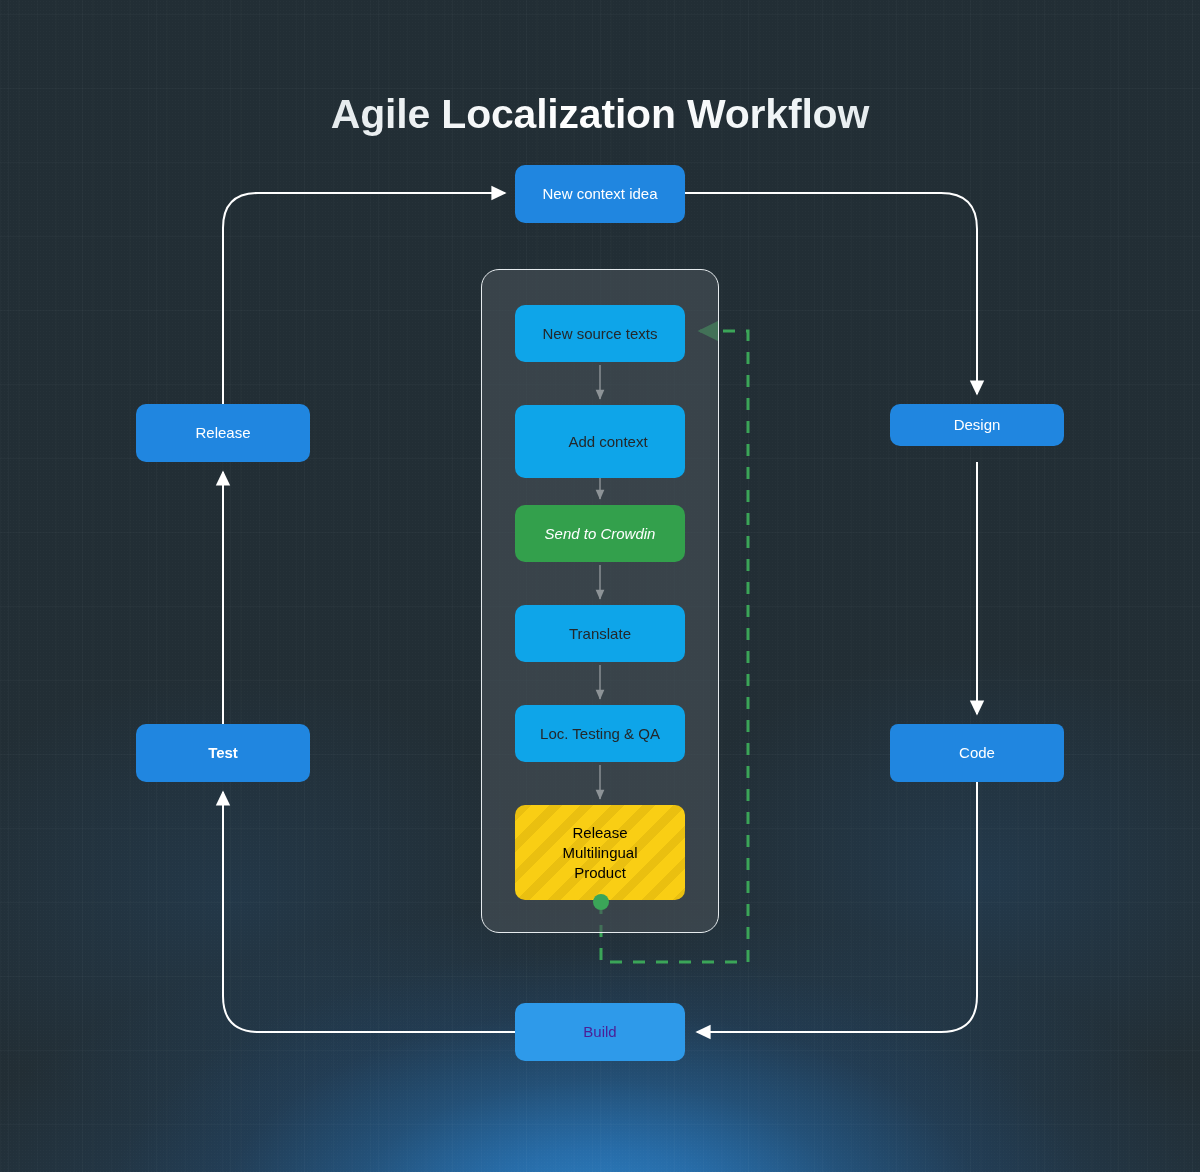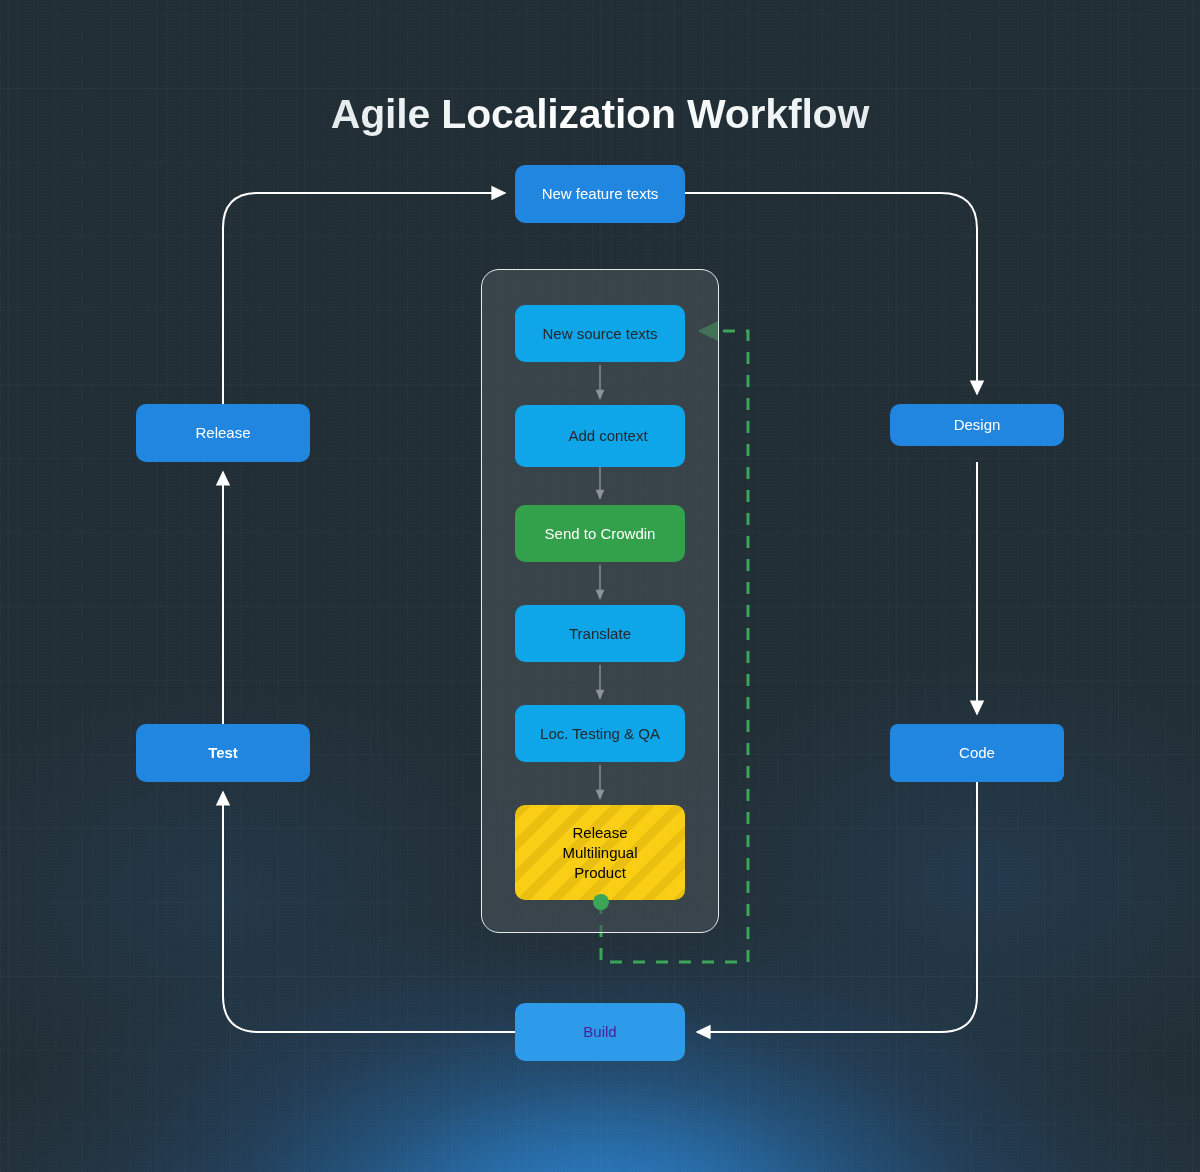--- a/index.html
+++ b/index.html
@@ -101,40 +101,40 @@
     justify-content: center;
     text-align: center;
     border-radius: 10px;
     font-size: 15px;
     line-height: 20px;
     font-weight: normal;
     white-space: pre-line;
   }
   .node.blue  { background: #2086e0; color: #ffffff; }
   .node.blue2 { background: #2e9aea; color: #4c1d95; }
-  .node.green { background: #33a04c; color: #ffffff; }
+  .node.green { background: #33a04c; color: #ffffff; font-style: italic; }
   .node.yellow{ background: #0ea5e9; color: #23282b; }
   .node.hatch {
     background-color: #f9ce14;
     background-image: repeating-linear-gradient(-45deg,
         rgba(180,140,0,0.22) 0px, rgba(180,140,0,0.22) 9px,
         rgba(255,255,255,0) 9px, rgba(255,255,255,0) 22px);
   }
   .node-label { pointer-events: none; }
 
   
   #n-feature { left: 515px; top: 165px; width: 170px; height: 58px; }
   #n-release { left: 136px; top: 404px; width: 174px; height: 58px; }
   #n-test    { left: 136px; top: 724px; width: 174px; height: 58px; font-weight: bold; }
   #n-design  { left: 890px; top: 404px; width: 174px; height: 42px; }
   #n-code    { left: 890px; top: 724px; width: 174px; height: 58px; border-radius: 8px; }
   #n-build   { left: 515px; top: 1003px; width: 170px; height: 58px; }
 
   #y-source  { left: 515px; top: 305px; width: 170px; height: 57px; }
-  #y-context { left: 515px; top: 405px; width: 170px; height: 62px; padding-left: 16px; }
+  #y-context { left: 515px; top: 405px; width: 170px; height: 73px; padding-left: 16px; }
   #y-crowdin { left: 515px; top: 505px; width: 170px; height: 57px; }
   #y-translate{left: 515px; top: 605px; width: 170px; height: 57px; }
   #y-qa      { left: 515px; top: 705px; width: 170px; height: 57px; }
   #y-product { left: 515px; top: 805px; width: 170px; height: 95px; }
 
   .green-dot {
     position: absolute;
     left: 593px;
     top: 894px;
     width: 16px;
@@ -185,21 +185,21 @@
     <path d="M600,565 L600,599" fill="none" stroke="#ffffff" stroke-width="1.4" marker-end="url(#arrowWsm)"></path>
     <path d="M600,665 L600,699" fill="none" stroke="#ffffff" stroke-width="1.4" marker-end="url(#arrowWsm)"></path>
     <path d="M600,765 L600,799" fill="none" stroke="#ffffff" stroke-width="1.4" marker-end="url(#arrowWsm)"></path>
 
     <path d="M601,902 L601,962 L748,962 L748,331 L700,331" fill="none" stroke="#3ba558" stroke-width="3" stroke-dasharray="12 11" stroke-linecap="butt" marker-end="url(#arrowG)"></path>
   </svg>
 
   <div id="panel"></div>
 
   <div class="node blue" id="n-feature">
-    <span class="node-label">New feature texts</span>
+    <span class="node-label">New context idea</span>
   </div>
   <div class="node blue" id="n-release">
     <span class="node-label">Release</span>
   </div>
   <div class="node blue" id="n-test">
     <span class="node-label">Test</span>
   </div>
   <div class="node blue" id="n-design">
     <span class="node-label">Design</span>
   </div>

